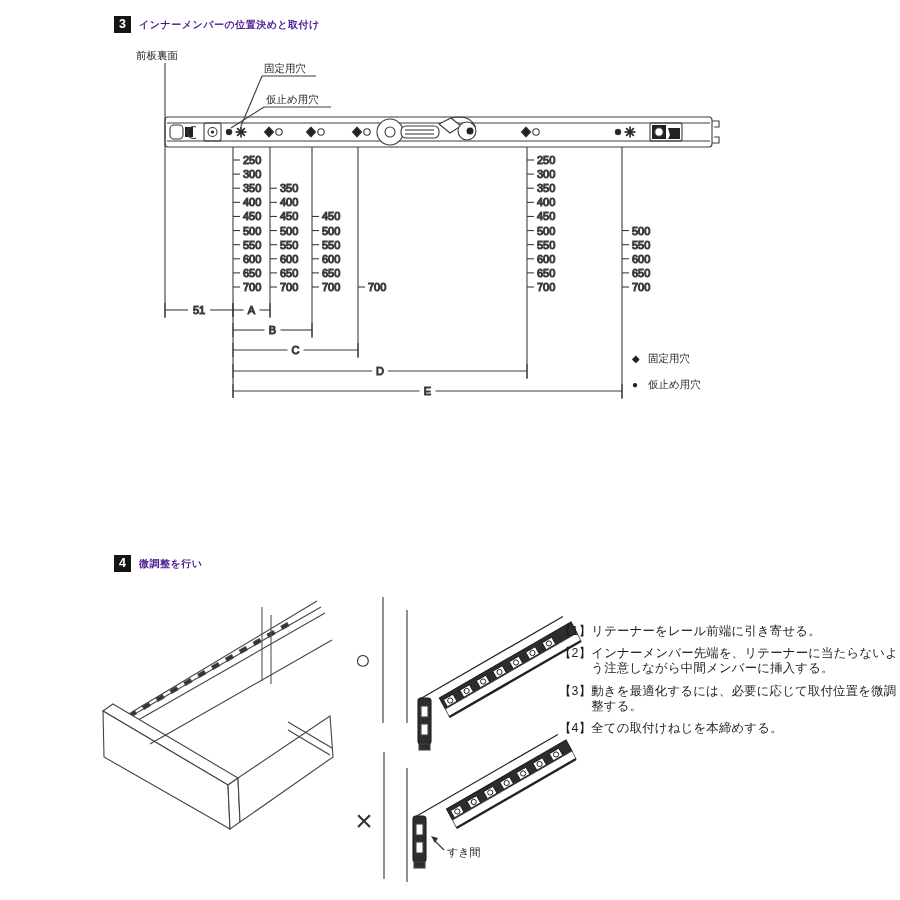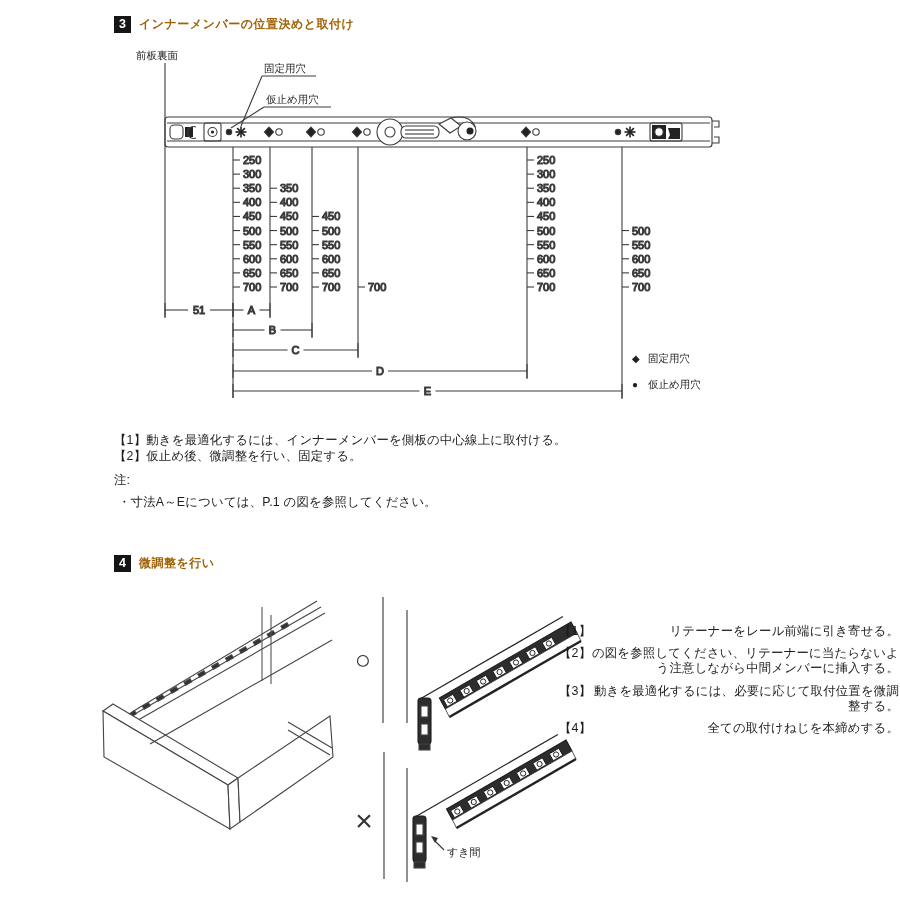--- a/index.html
+++ b/index.html
@@ -2,65 +2,59 @@
 <html><head>
 <meta charset="utf-8">
 <style>
   html,body{margin:0;padding:0;background:#ffffff;}
   .page{position:relative;width:900px;height:900px;background:#fff;overflow:hidden;
         font-family:"Liberation Sans","DejaVu Sans",sans-serif;color:#1c1c1c;}
   svg{position:absolute;left:0;top:0;}
   .sec-header{position:absolute;display:flex;align-items:center;z-index:3;}
   .numbox{display:inline-block;width:17px;height:17px;background:#151515;color:#fff;
           font-size:12.5px;font-weight:bold;line-height:17px;text-align:center;margin-right:8px;}
-  .sec-title{font-size:12px;font-weight:bold;letter-spacing:0.5px;color:#a16207;}
+  .sec-title{font-size:10px;font-weight:bold;letter-spacing:0.5px;color:#4c1d95;}
   .notes3{position:absolute;left:114px;top:433px;width:500px;font-size:12.4px;line-height:15.5px;
           letter-spacing:0.2px;z-index:3;}
   .note-head{margin-top:9px;}
   .note-item{margin-top:6px;padding-left:4px;}
   .steps4{position:absolute;left:559px;top:624px;width:340px;font-size:12.4px;line-height:15.2px;
           letter-spacing:0.2px;z-index:3;}
   .step{display:flex;margin-bottom:7px;}
   .step-num{flex:0 0 28px;}
-  .step-text{flex:1;text-align:right;}
+  .step-text{flex:1;}
   text{font-family:"Liberation Sans","DejaVu Sans",sans-serif;}
   .dimnum{font-size:11px;fill:#4e4e58;}
   .figlabel{font-size:10.5px;fill:#222;}
   .dimlab{font-size:11px;fill:#333;}
 </style>
 </head>
 <body>
 
 <div class="page">
 
   <div class="sec-header" style="left:114px;top:16px;">
     <span class="numbox">3</span>
     <span class="sec-title">インナーメンバーの位置決めと取付け</span>
   </div>
 
   <div class="sec-header" style="left:114px;top:555px;">
     <span class="numbox">4</span>
     <span class="sec-title">微調整を行い</span>
   </div>
 
-  <div class="notes3">
-    <div>【1】動きを最適化するには、インナーメンバーを側板の中心線上に取付ける。</div>
-    <div>【2】仮止め後、微調整を行い、固定する。</div>
-    <div class="note-head">注:</div>
-    <div class="note-item">・寸法A～Eについては、P.1 の図を参照してください。</div>
-  </div>
 
   <div class="steps4">
     <div class="step">
       <span class="step-num">【1】</span>
       <span class="step-text">リテーナーをレール前端に引き寄せる。</span>
     </div>
     <div class="step">
       <span class="step-num">【2】</span>
-      <span class="step-text">の図を参照してください、リテーナーに当たらないよう注意しながら中間メンバーに挿入する。</span>
+      <span class="step-text">インナーメンバー先端を、リテーナーに当たらないよう注意しながら中間メンバーに挿入する。</span>
     </div>
     <div class="step">
       <span class="step-num">【3】</span>
       <span class="step-text">動きを最適化するには、必要に応じて取付位置を微調整する。</span>
     </div>
     <div class="step">
       <span class="step-num">【4】</span>
       <span class="step-text">全ての取付けねじを本締めする。</span>
     </div>
   </div>

